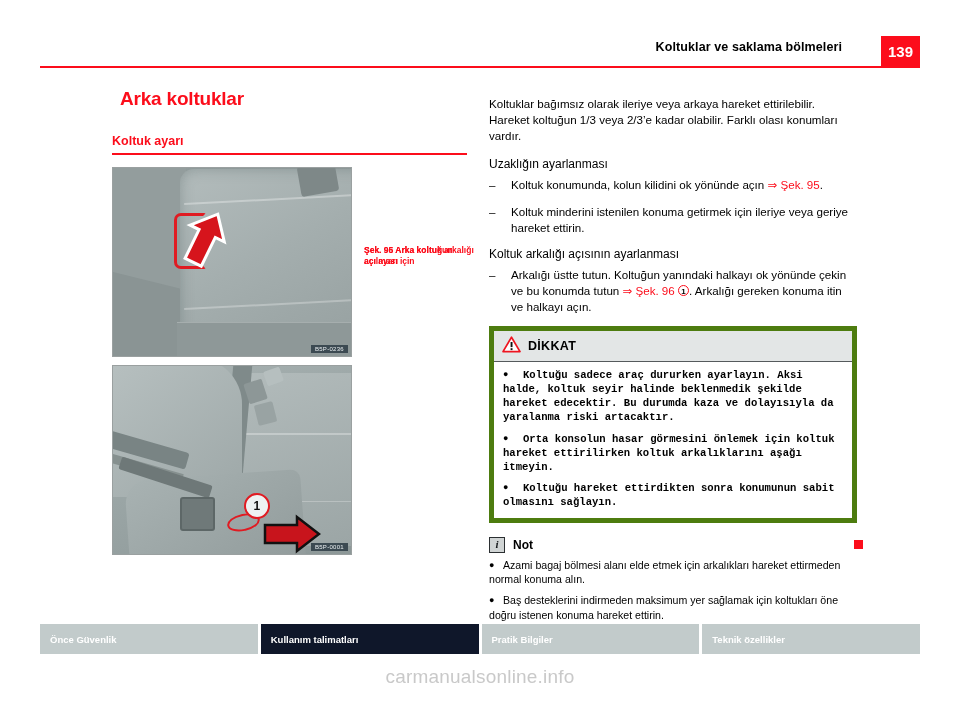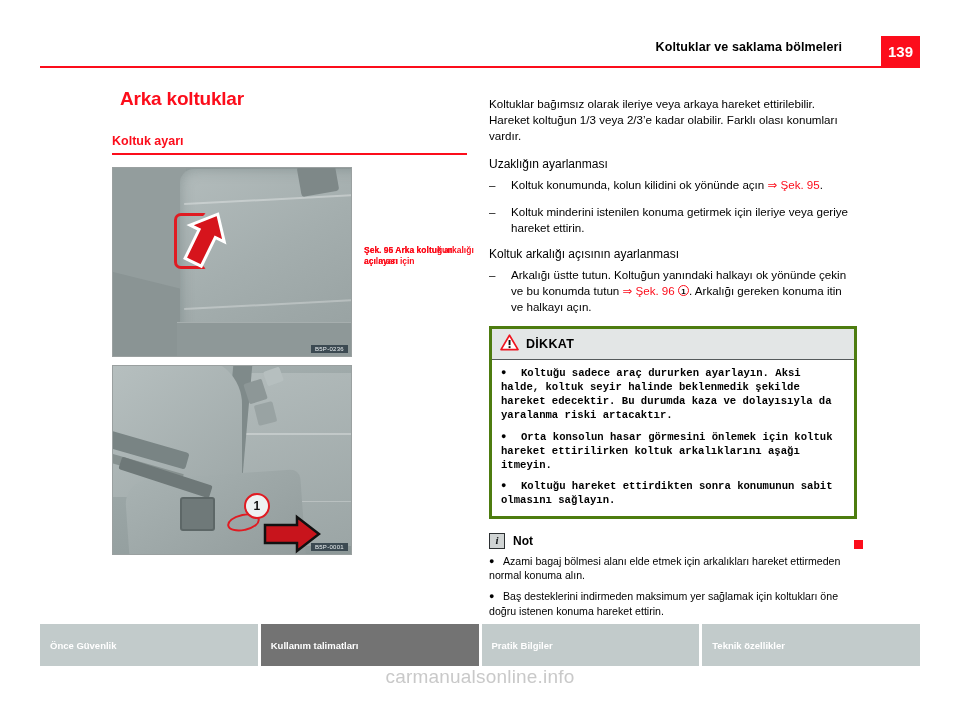--- a/index.html
+++ b/index.html
@@ -163,21 +163,21 @@
     text-align: center;
     font-size: 8px;
     font-weight: bold;
     color: #000;
     vertical-align: 1px;
     box-sizing: border-box;
   }
 
   
   .warn-box {
-    border: 3px solid #4d7c0f;
+    border: 5px solid #4d7c0f;
     box-sizing: border-box;
     margin-top: 3px;
   }
   .warn-head {
     display: flex;
     align-items: center;
     gap: 7px;
     padding: 5px 8px 4px 8px;
     background: #e3e6e6;
     border-bottom: 1px solid #555a5c;
@@ -257,36 +257,36 @@
     height: 9px;
     background: #fc0d1b;
   }
 
   
   .footer {
     position: absolute;
     left: 40px;
     top: 624px;
     width: 880px;
-    height: 42px;
+    height: 30px;
     display: flex;
     gap: 3px;
   }
   .footer-tab {
     flex: 1;
     background: #c2cbcb;
     color: #ffffff;
     font-size: 9.5px;
     font-weight: bold;
     display: flex;
     align-items: center;
     padding-left: 10px;
     box-sizing: border-box;
   }
-  .footer-tab.active { background: #737373; }
+  .footer-tab.active { background: #0f172a; }
 
   .watermark {
     position: absolute;
     left: 0;
     top: 666px;
     width: 960px;
     text-align: center;
     font-size: 19px;
     color: #c9c9c9;
     letter-spacing: 0.2px;

